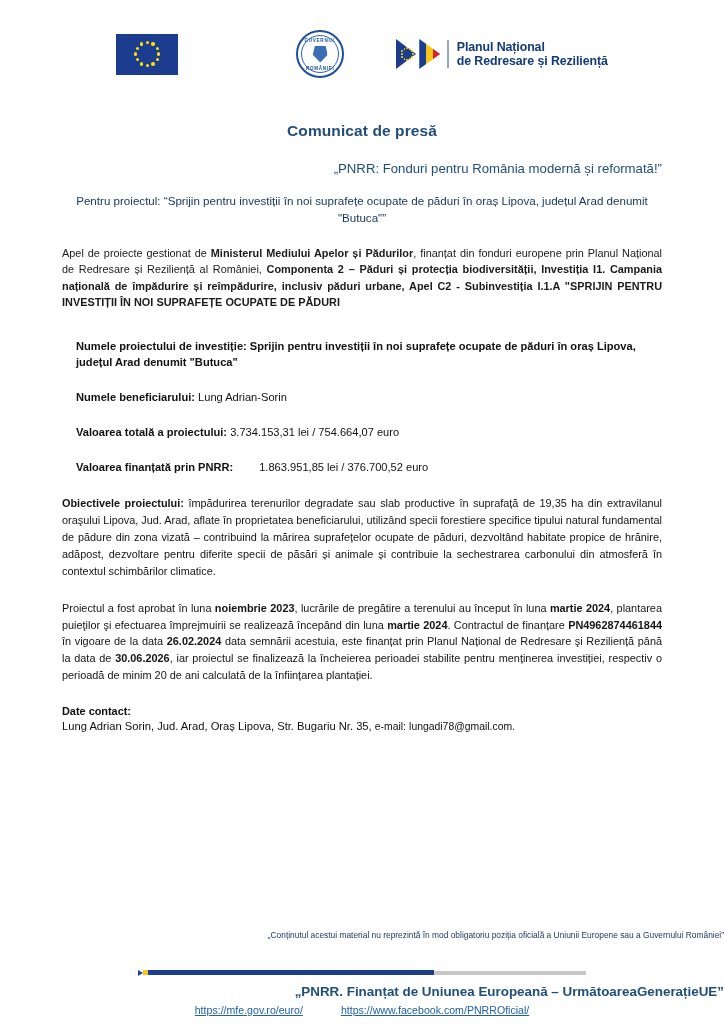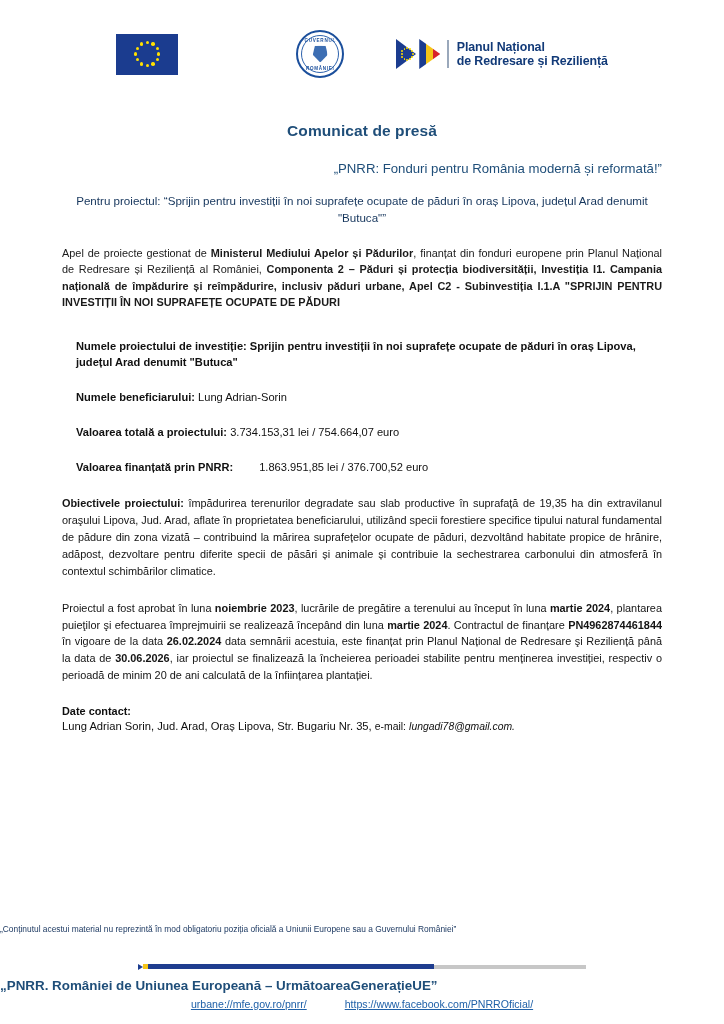--- a/index.html
+++ b/index.html
@@ -212,28 +212,28 @@
     font-size: 10.9px;
     font-weight: bold;
     margin-top: 21px;
   }
   .contact-line {
     font-size: 11.2px;
     margin-top: 2px;
     line-height: 1.4;
   }
   .contact-line .email-label { font-size: 10.4px; }
-  .contact-line .email { font-size: 10.4px; font-style: italic; }
+  .contact-line .email { font-size: 10.4px; }
 
   
   .footer {
     position: absolute;
     left: 0; right: 0;
-    bottom: 14px;
-    text-align: left;
+    bottom: 8px;
+    text-align: right;
   }
   .disclaimer {
     font-size: 8.4px;
     color: #1f3b63;
     margin-bottom: 30px;
   }
   .bar-wrap {
     display: flex;
     justify-content: center;
     align-items: center;
@@ -397,20 +397,20 @@
 
     <div class="bar-wrap">
       <div class="bar">
         <div class="arrow-bit"></div>
         <div class="yellow-bit"></div>
         <div class="blue-bit"></div>
         <div class="gray-bit"></div>
       </div>
     </div>
 
-    <div class="footer-title">„PNRR. României de Uniunea Europeană – UrmătoareaGenerațieUE”</div>
+    <div class="footer-title">„PNRR. Finanțat de Uniunea Europeană – UrmătoareaGenerațieUE”</div>
 
     <div class="links">
-      <a href="#">urbane://mfe.gov.ro/pnrr/</a>
+      <a href="#">https://mfe.gov.ro/euro/</a>
       <a href="#">https://www.facebook.com/PNRROficial/</a>
     </div>
   </div>
 </div>
 
 </body></html>

